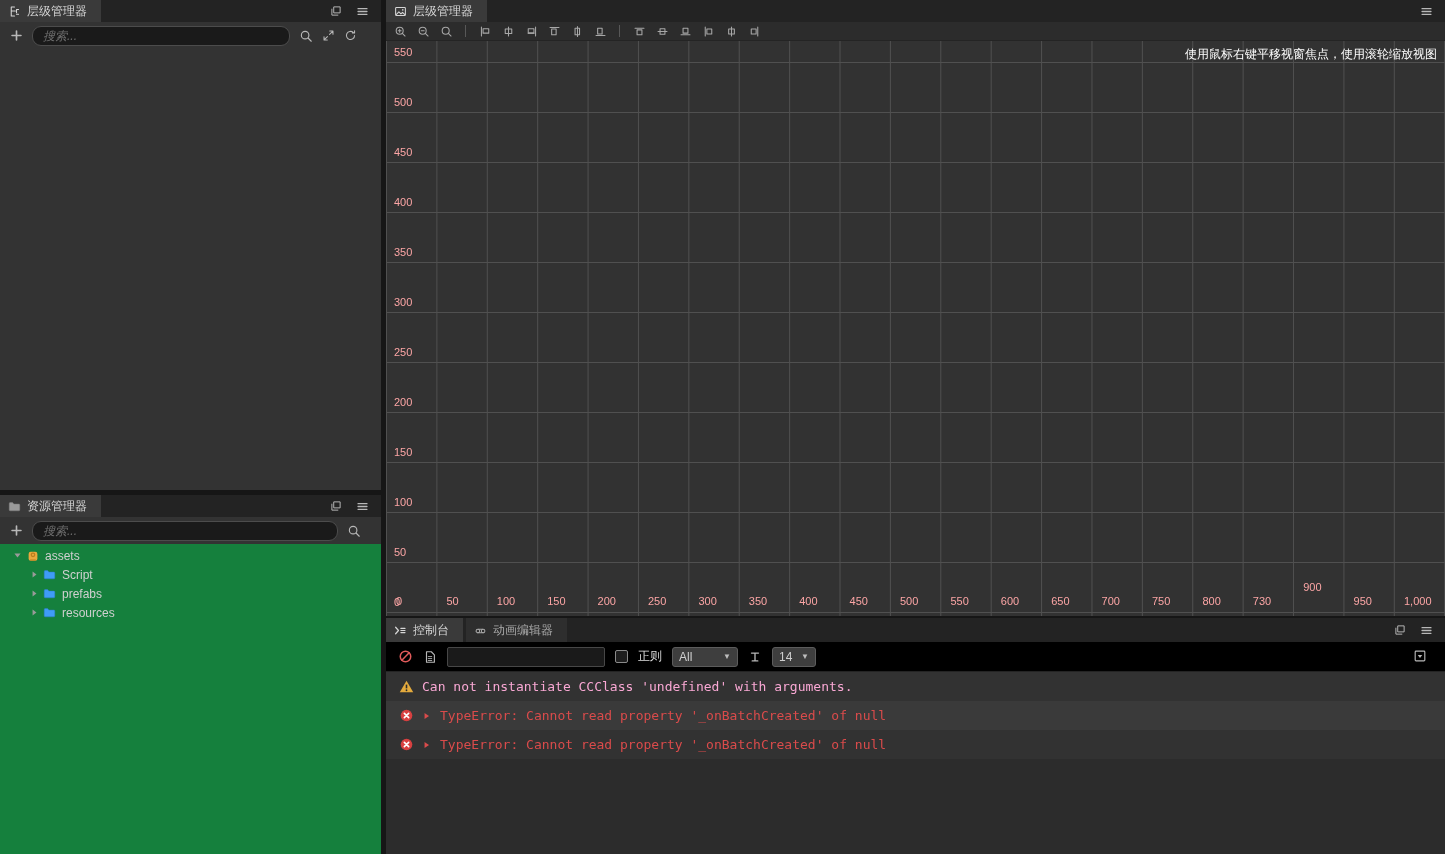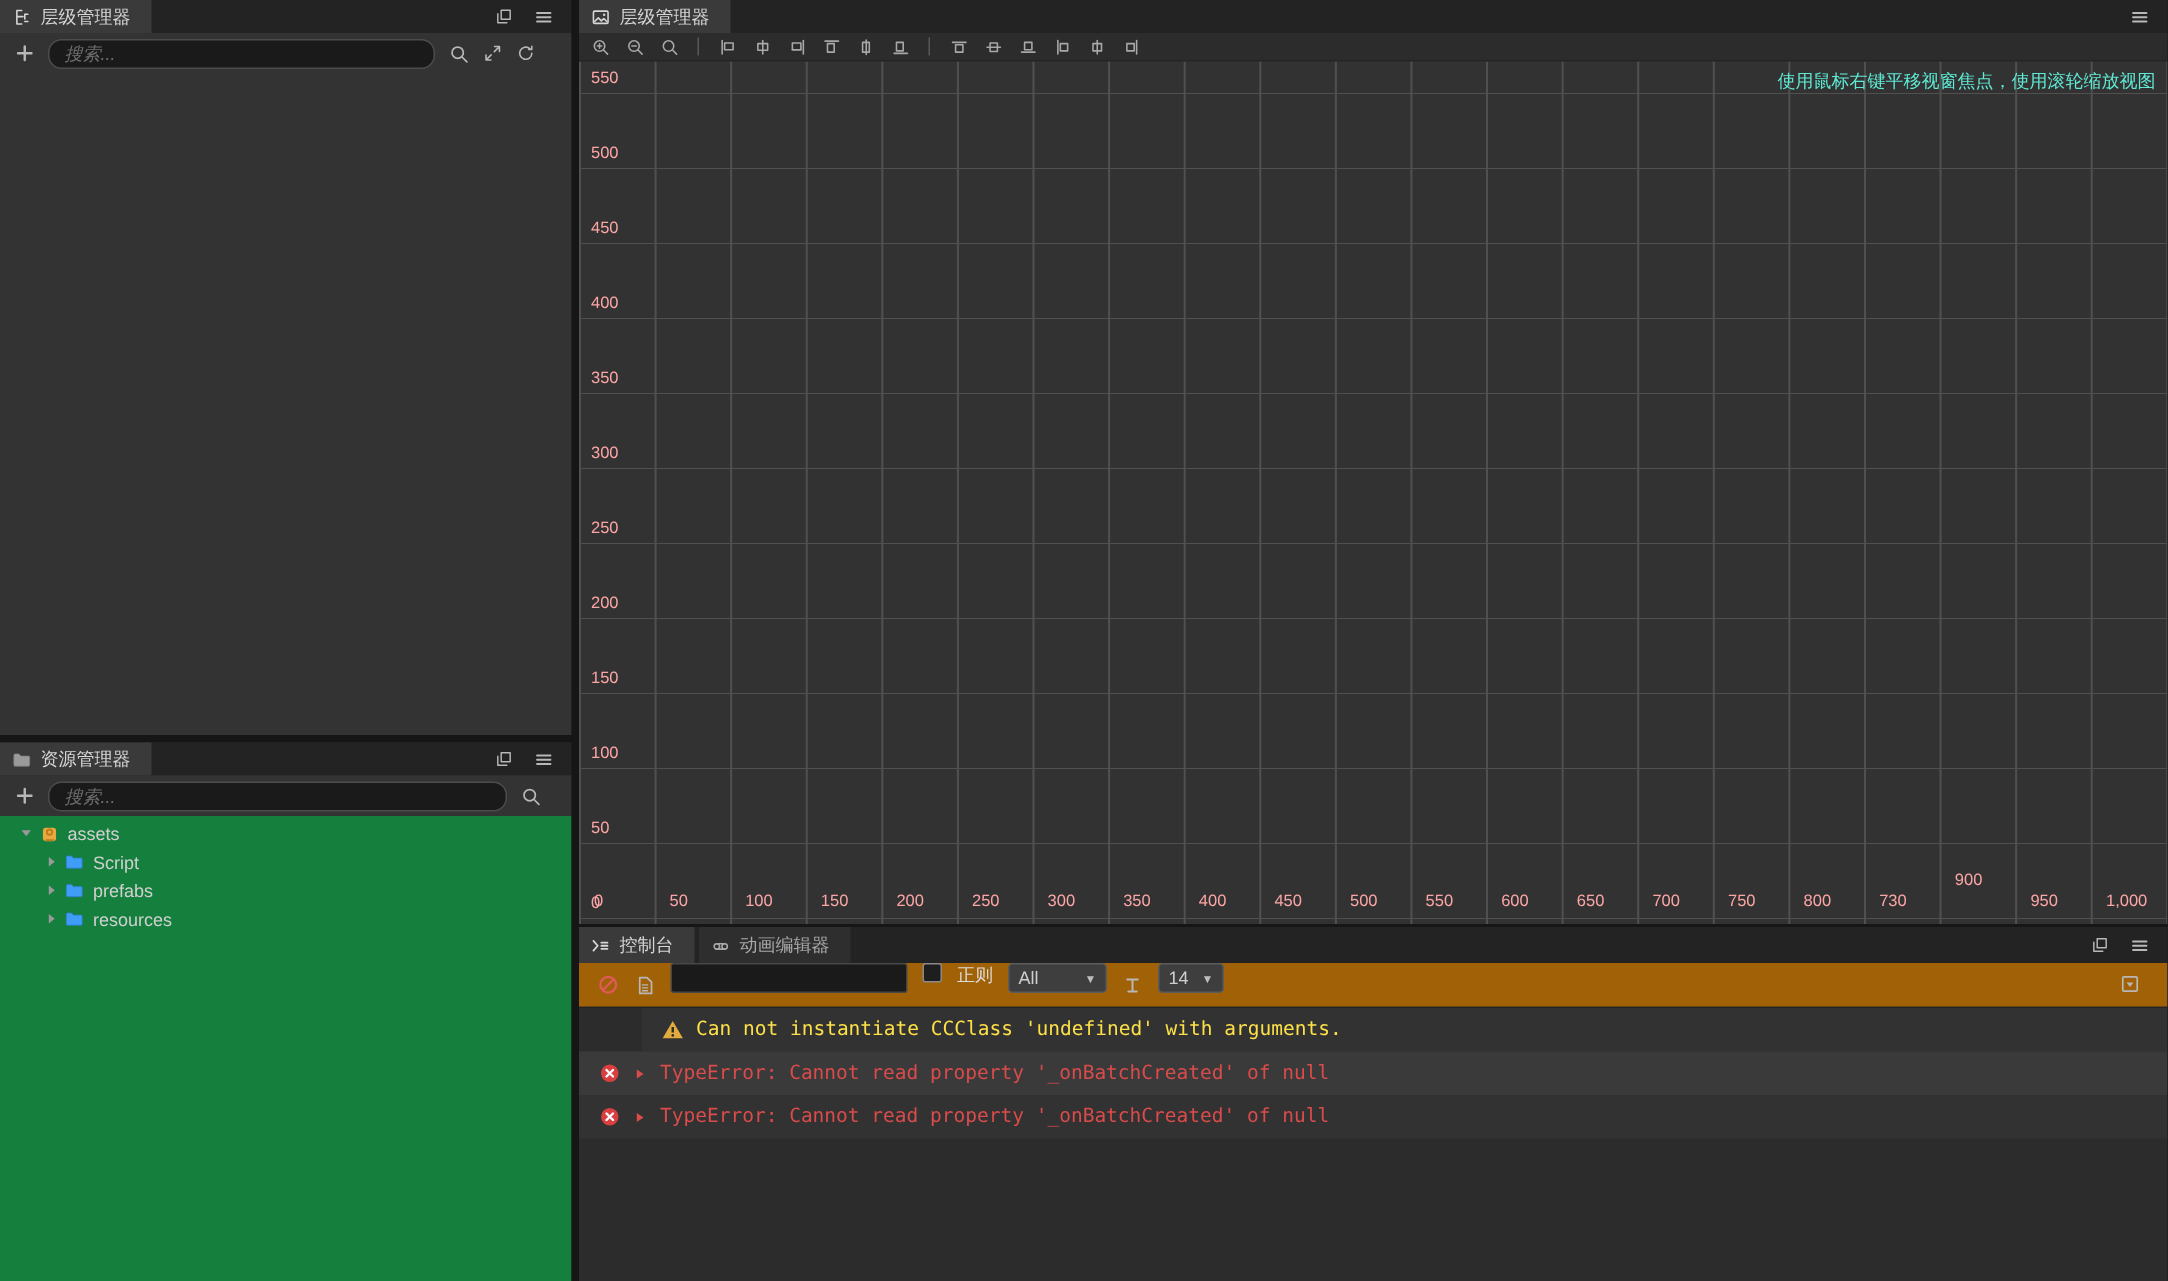--- a/index.html
+++ b/index.html
@@ -51,43 +51,43 @@
   .scene-toolbar { height:19px; background:#2c2c2c; border-bottom:1px solid #242424;
     display:flex; align-items:center; padding-left:6px; gap:7px; flex:none; }
   .tool-btn { width:16px; height:16px; display:flex; align-items:center; justify-content:center; color:#a8a8a8; }
   .tool-sep { width:1px; height:12px; background:#585858; margin:0 4px; }
   .viewport { position:relative; flex:1; background:#323232; overflow:hidden; }
   .grid-lines { position:absolute; inset:0;
     background-image:linear-gradient(to right,#505050 1px,transparent 1px),
                      linear-gradient(to bottom,#505050 1px,transparent 1px);
     background-size:50.4px 50px; background-position:0px 21px; }
   .ruler-label { position:absolute; color:#fca5a5; font-size:11px; }
-  .scene-hint { position:absolute; top:5px; right:8px; color:#5eead4; font-size:12px; }
+  .scene-hint { position:absolute; top:5px; right:8px; color:#ffffff; font-size:12px; }
 
   
   .console-tabbar { height:24px; background:#232323; display:flex; align-items:stretch; flex:none; }
-  .console-toolbar { height:29px; background:#a16207; display:flex; 
+  .console-toolbar { height:29px; background:#000000; display:flex; align-items:center;
     padding:0 12px; gap:10px; flex:none; position:relative; }
   .console-input { width:158px; height:20px; background:#1a1a1a; border:1px solid #474747;
     border-radius:2px; color:#ccc; font-size:12px; padding:0 6px; outline:none; }
   .checkbox { width:13px; height:13px; background:#1e1e1e; border:1px solid #8a8a8a; border-radius:2px; }
   .tb-label { color:#dedede; font-size:12px; }
   .select { height:20px; background:#3e3e3e; border:1px solid #5c5c5c; border-radius:3px;
     display:flex; align-items:center; justify-content:space-between; color:#cfcfcf;
     font-size:12px; padding:0 6px; }
   .select .sel-caret { font-size:8px; color:#bdbdbd; margin-left:8px; }
   .select-filter { width:66px; }
   .select-fontsize { width:44px; }
   .console-collapse { position:absolute; right:18px; top:7px; }
   .logs { flex:1; overflow:hidden; background:#2c2c2c; border-top:1px solid #242424; }
   .log-row { height:29px; display:flex; align-items:center; gap:8px; padding-left:12px;
     font-family:"DejaVu Sans Mono","Liberation Mono",monospace; font-size:13px; }
   .log-row:nth-child(odd) { background:#323232; }
   .log-row:nth-child(even) { background:#3a3a3a; }
-  .log-row.warning { color:#fde047;margin-left:42px; }
+  .log-row.warning { color:#f9a8d4; }
   .log-row.error { color:#da4b4b; }
   .log-icon { width:16px; height:16px; flex:none; display:flex; align-items:center; justify-content:center; }
   .log-arrow { width:10px; flex:none; display:flex; align-items:center; }
 </style>
 </head>
 <body>
 
 <div class="app">
 
   <div class="left-col">

